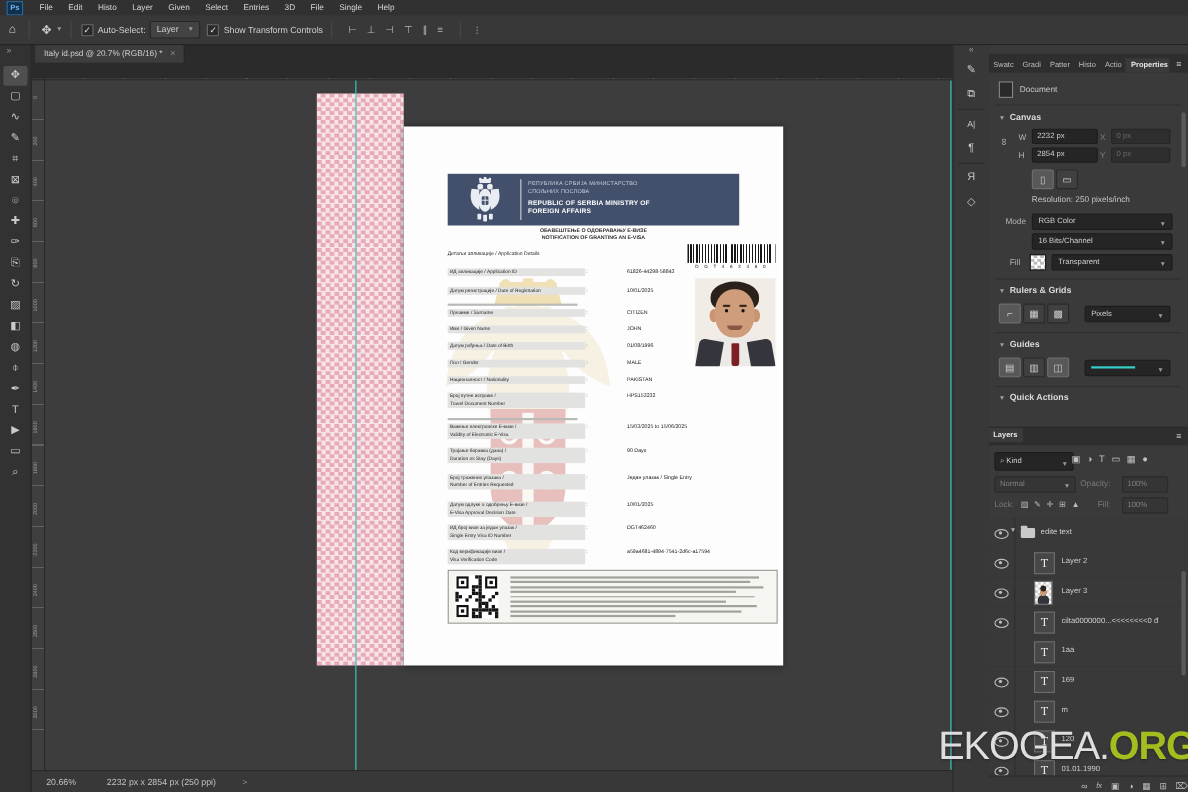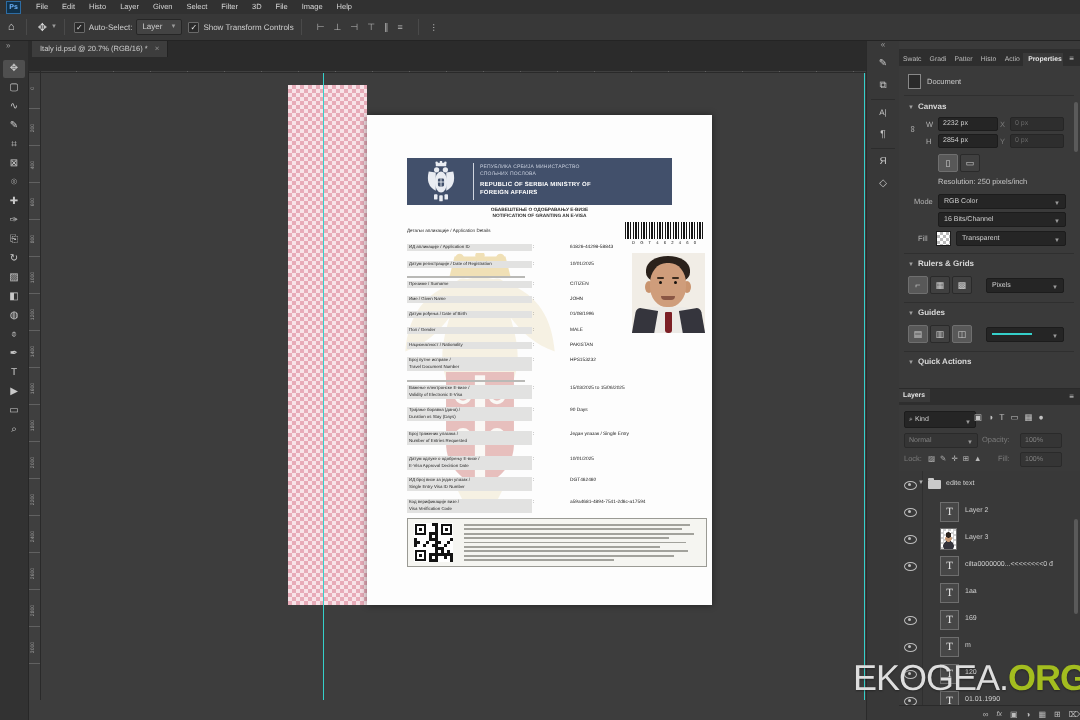--- a/index.html
+++ b/index.html
@@ -159,24 +159,24 @@
 
   <div id="menubar">
     <div id="pslogo">Ps</div>
     <div id="menuitems" style="display:flex">
         <div class="mitem">File</div>
         <div class="mitem">Edit</div>
         <div class="mitem">Histo</div>
         <div class="mitem">Layer</div>
         <div class="mitem">Given</div>
         <div class="mitem">Select</div>
-        <div class="mitem">Filter</div>
+        <div class="mitem">Entries</div>
         <div class="mitem">3D</div>
         <div class="mitem">File</div>
-        <div class="mitem">Image</div>
+        <div class="mitem">Single</div>
         <div class="mitem">Help</div>
       </div>
   </div>
 
   <div id="optionsbar">
     <span class="oicon" style="margin-left:8px">⌂</span>
     <span class="osep"></span>
     <span class="oicon">✥</span>
     <span class="caret">▼</span>
     <span class="osep"></span>
@@ -495,20 +495,25 @@
             <div class="nline" style="width: 210px;"></div>
             <div class="nline" style="width: 150px;"></div>
           </div>
       </div>
     </div>
 
     <div class="guide" style="left:283px;top:0;height:628px"></div>
     <div class="guide" style="left:824px;top:0;height:628px"></div>
   </div>
 
+  <div id="statusbar">
+    <span style="margin-left:14px">20.66%</span>
+    <span style="margin-left:28px">2232 px x 2854 px (250 ppi)</span>
+    <span style="margin-left:24px;color:#9a9a9a">&gt;</span>
+  </div>
 
   <div id="panelstrip">
     <div style="text-align:center;color:#9a9a9a;font-size:8px;height:12px">«</div>
     <div class="stripicon">✎</div>
     <div class="stripicon">⧉</div>
     <div class="stripsep"></div>
     <div class="stripicon" style="font-size:8px">A|</div>
     <div class="stripicon">¶</div>
     <div class="stripsep"></div>
     <div class="stripicon">Я</div>

